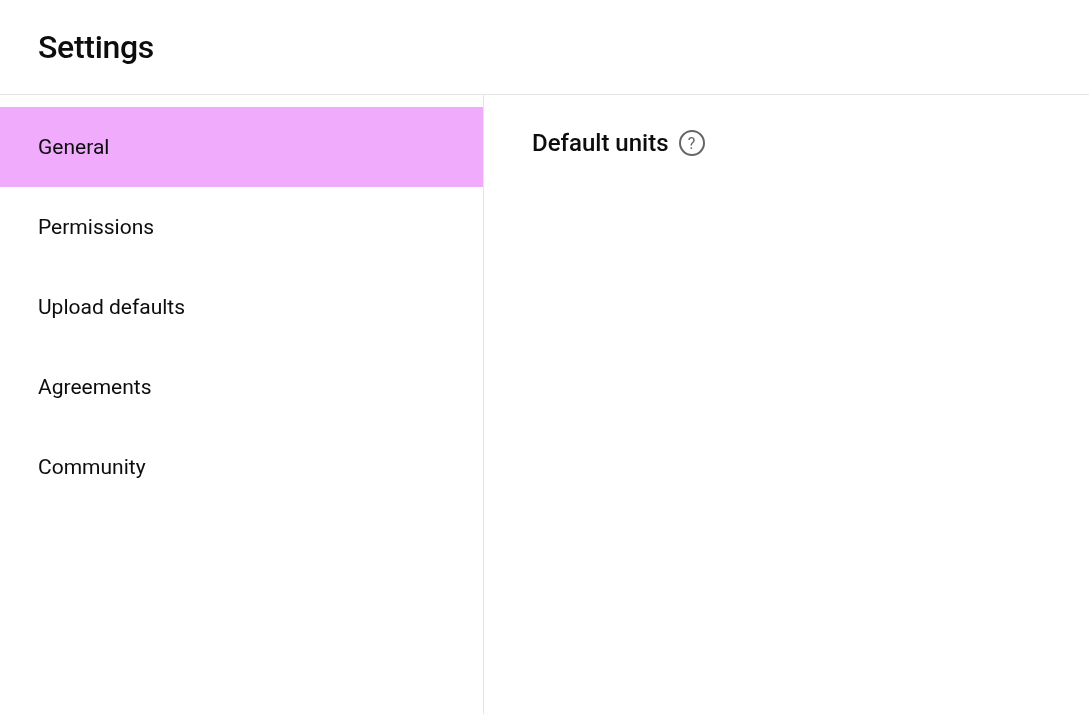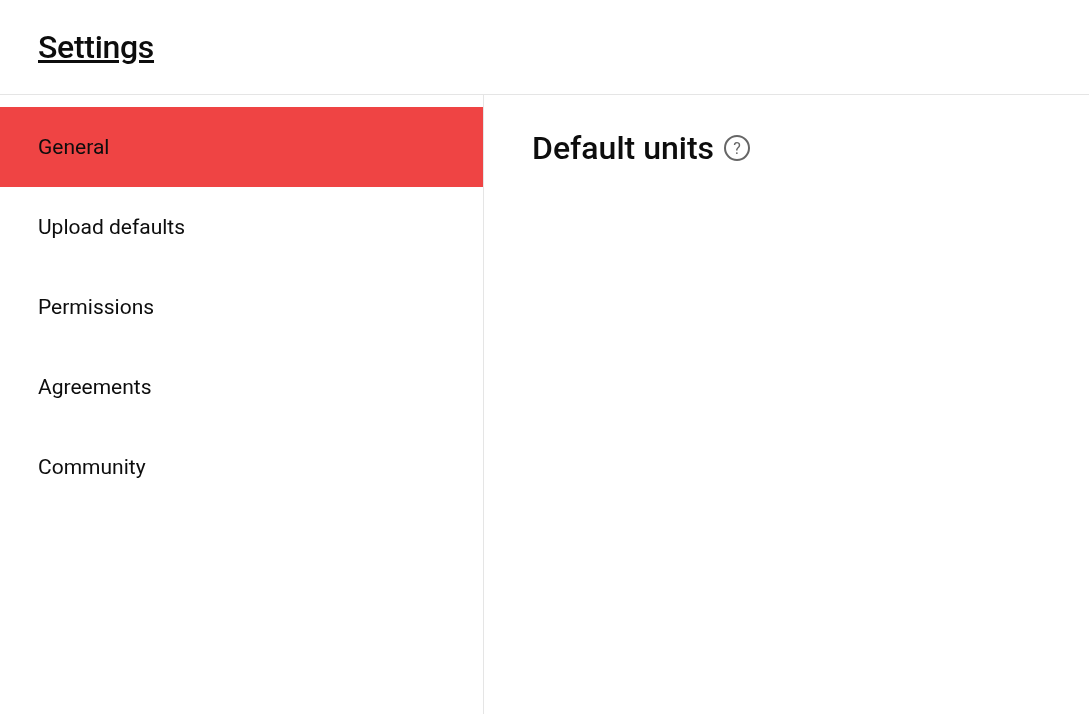--- a/index.html
+++ b/index.html
@@ -16,41 +16,40 @@
     }
     .header {
       padding: 28px 0 28px 38px;
       border-bottom: 1px solid #e5e5e5;
     }
     .page-title {
       font-size: 32px;
       font-weight: 500;
       color: #0d0d0d;
       letter-spacing: -0.3px;
-      text-decoration: underline;
     }
     .content {
       display: flex;
       height: calc(100% - 107px);
     }
     .sidebar {
       width: 484px;
       border-right: 1px solid #e5e5e5;
       padding-top: 12px;
     }
     .sidebar-item {
       padding: 28px 0 28px 38px;
       font-size: 21px;
       font-weight: 400;
       color: #0d0d0d;
       cursor: pointer;
       position: relative;
     }
     .sidebar-item.active {
-      background: #ef4444;
+      background: #f0abfc;
     }
     .sidebar-item.highlighted {
       padding-left: 26px;
     }
     .sidebar-item.highlighted .inner-highlight {
       border: 5px solid #9a5ee8;
       padding: 14px 16px 14px 12px;
       display: inline-block;
       margin-left: -12px;
     }
@@ -62,21 +61,21 @@
       flex: 1;
       padding: 34px 48px;
     }
     .section-header {
       display: flex;
       align-items: center;
       gap: 10px;
       margin-bottom: 34px;
     }
     .section-title {
-      font-size: 32px;
+      font-size: 24px;
       font-weight: 500;
       color: #0d0d0d;
     }
     .help-icon {
       width: 26px;
       height: 26px;
       border: 2px solid #666;
       border-radius: 50%;
       display: inline-flex;
       align-items: center;
@@ -123,24 +122,24 @@
 <div class="header">
   <h1 class="page-title">Settings</h1>
 </div>
 
 <div class="content">
   <nav class="sidebar">
     <div class="sidebar-item active">
       <span>General</span>
     </div>
     <div class="sidebar-item">
-      <span>Upload defaults</span>
+      <span>Permissions</span>
     </div>
     <div class="sidebar-item">
-      <span>Permissions</span>
+      <span>Upload defaults</span>
     </div>
     <div class="sidebar-item">
       <span>Agreements</span>
     </div>
     <div class="sidebar-item">
       <span>Community</span>
     </div>
   </nav>
 
   <main class="main">

